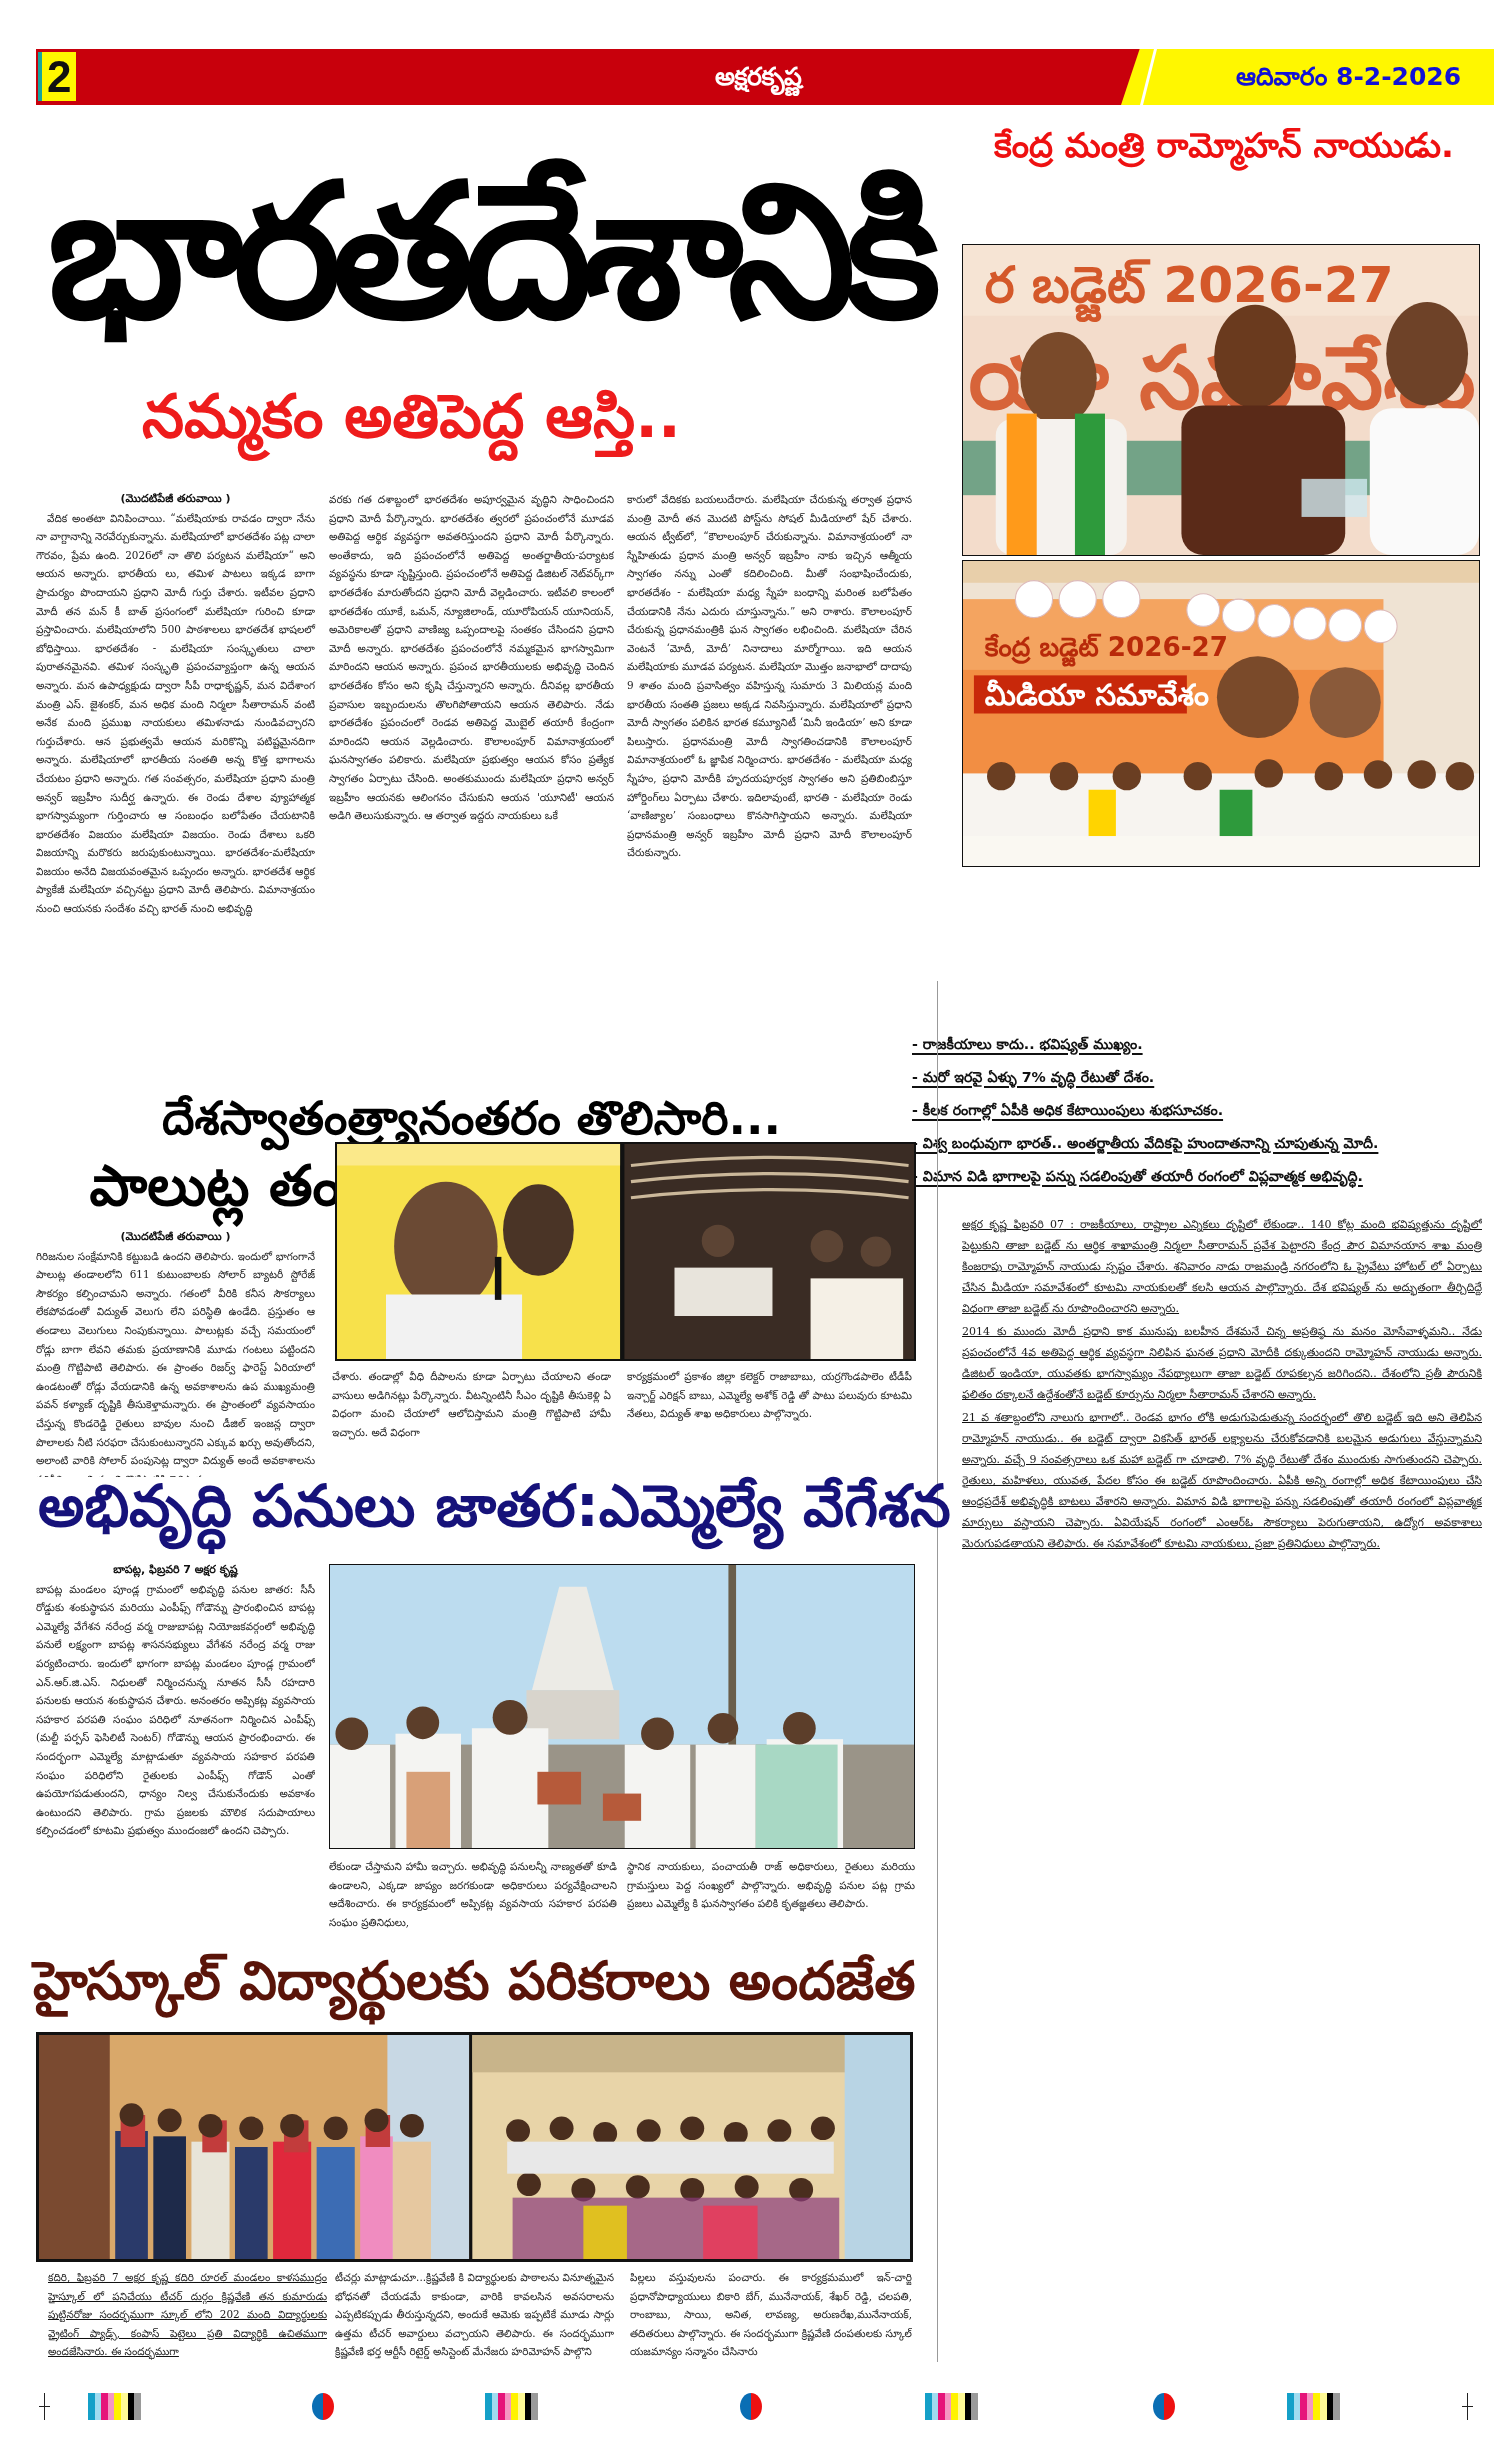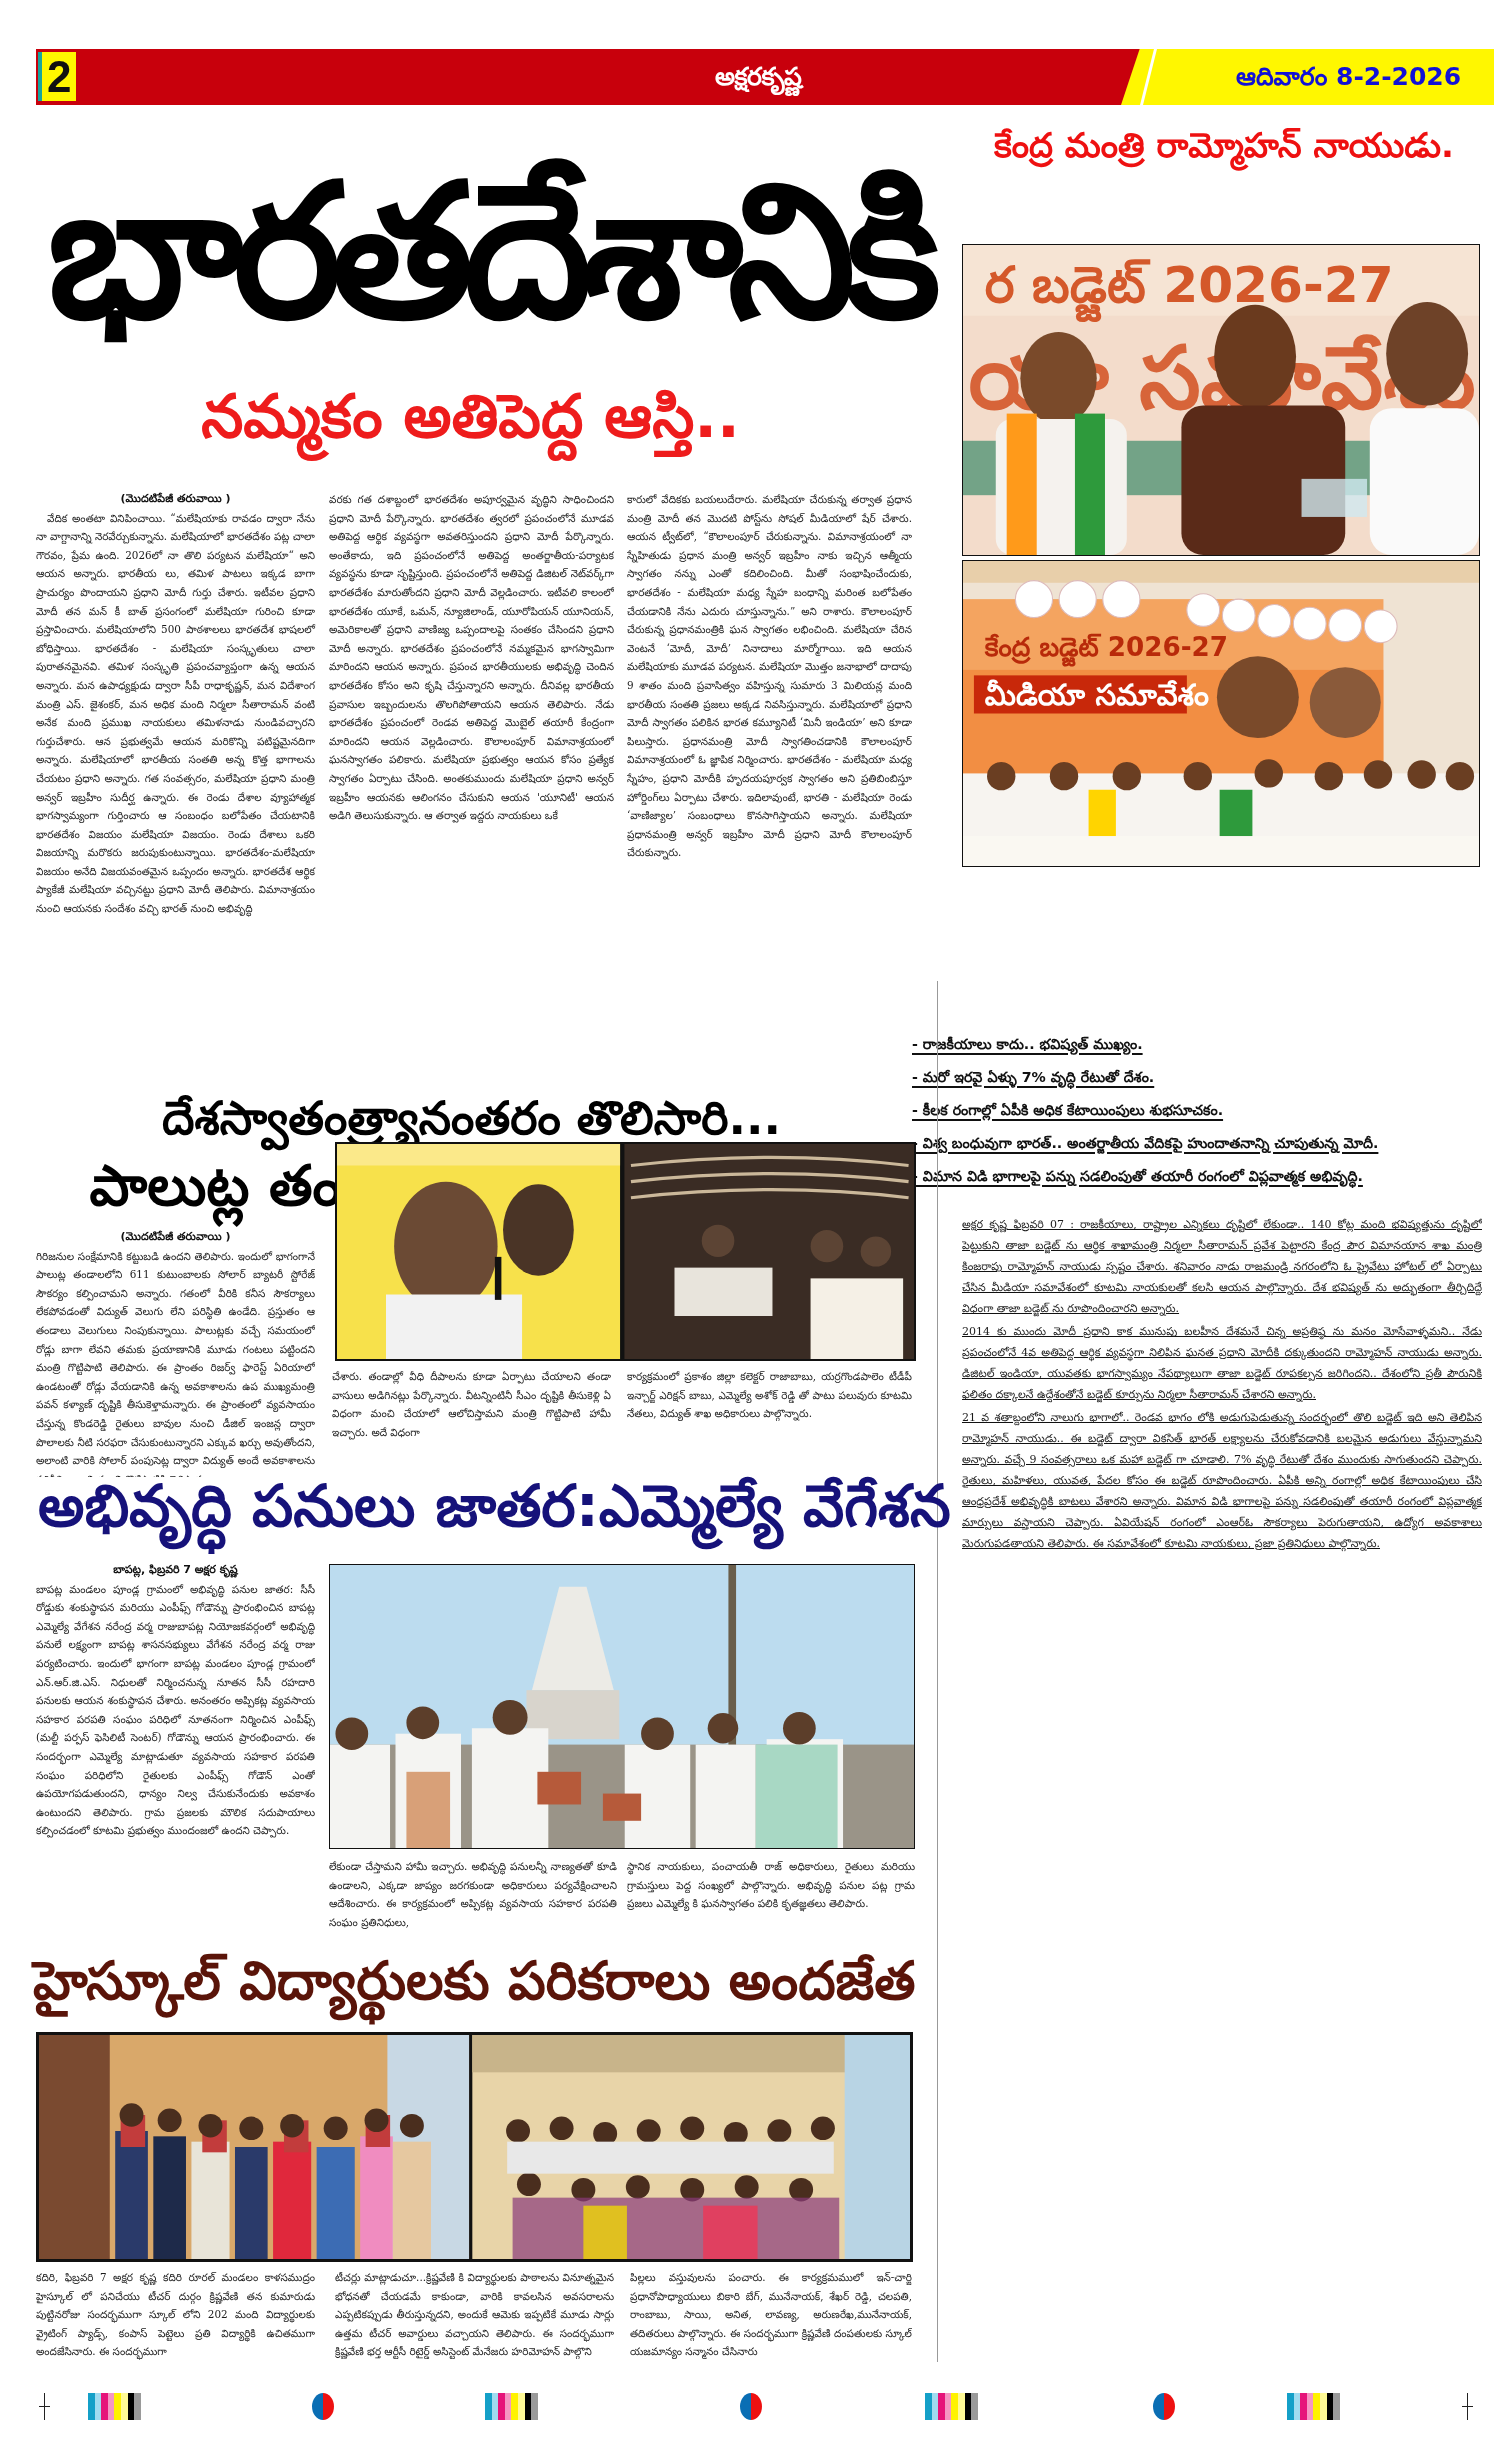--- a/index.html
+++ b/index.html
@@ -16,21 +16,21 @@
   .issue-date { position: absolute; left: 1200px; top: 10px; color: #1212d6; font: bold 25px/36px "DejaVu Sans", sans-serif; }
 
   
   .col-text { font-family: "DejaVu Serif", serif; font-size: 10.4px; line-height: 18.6px; text-align: justify; color: #1a1a1a; }
   .continued { text-align: center; font: bold 11px/18.6px "DejaVu Sans", sans-serif; }
   .photo { position: absolute; overflow: hidden; border: 1.6px solid #111; }
   .photo .ph { width: 100%; height: 100%; }
 
   
   .mega { position: absolute; left: 39px; top: 148px; width: 855px; height: 208px; font: bold 186px/208px "DejaVu Sans", sans-serif; color: #000; text-align: center; letter-spacing: -10px; transform: scaleX(0.98); white-space: nowrap; }
-  .sub-red { position: absolute; left: 142px; top: 378px; width: 657px; font: bold 60px/77px "DejaVu Sans", sans-serif; color: #ee1c1c; text-align: center; white-space: nowrap; }
+  .sub-red { position: absolute; left: 142px; top: 378px; width: 657px; font: bold 60px/77px "DejaVu Sans", sans-serif; color: #ee1c1c; white-space: nowrap; }
 
   .right-head { position: absolute; left: 953px; top: 115px; width: 542px; text-align: center; color: #ee1111; font: bold 34px/60px "DejaVu Sans", sans-serif; white-space: nowrap; }
 
   .section-head { position: absolute; text-align: center; white-space: nowrap; }
   .bullets { position: absolute; left: 912px; top: 986px; width: 515px; margin-top: 44px; }
   .bullet { font: bold 14.2px/28.5px "DejaVu Sans", sans-serif; text-decoration: underline; text-decoration-thickness: 2.2px; text-underline-offset: 4.4px; margin-bottom: 4.4px; white-space: nowrap; }
 
   .colorbar { position: absolute; top: 2393px; height: 27px; display: flex; }
   .colorbar span { width: 6.6px; height: 100%; display: block; }
   .reg-circle { position: absolute; top: 2393px; width: 22px; height: 27px; border-radius: 50%; overflow: hidden; display: flex; }
@@ -277,21 +277,21 @@
     </g>
     <g>
       <rect x="860" y="200" width="600" height="60" fill="#e8e8e8"></rect>
       <rect x="870" y="305" width="600" height="115" fill="#8a3a7a" opacity="0.7"></rect>
       <rect x="1000" y="320" width="80" height="100" fill="#e0c020"></rect>
       <rect x="1220" y="320" width="100" height="100" fill="#e04060"></rect>
     </g>
   </svg>
 </div>
 
-<div style="position:absolute;left:36px;top:2268px;width:279px;height:115px;overflow:hidden;">
+<div style="position:absolute;left:48px;top:2268px;width:279px;height:115px;overflow:hidden;text-decoration:underline;">
   <div class="col-text">కదిరి, ఫిబ్రవరి 7 అక్షర కృష్ణ  కదిరి రూరల్ మండలం కాళసముద్రం హైస్కూల్ లో పనిచేయు టీచర్ దుర్గం క్రిష్ణవేణి తన కుమారుడు పుట్టినరోజు సందర్భముగా స్కూల్ లోని 202 మంది విద్యార్థులకు వ్రైటింగ్ ప్యాడ్స్, కంపాస్ పెట్టెలు ప్రతి విద్యార్థికి ఉచితముగా అందజేసినారు. ఈ సందర్భముగా</div>
 </div>
 <div style="position:absolute;left:335px;top:2268px;width:279px;height:115px;overflow:hidden;">
   <div class="col-text">టీచర్లు మాట్లాడుచూ...క్రిష్ణవేణి కి విద్యార్థులకు పాఠాలను వినూత్నమైన భోధనతో చేయడమే కాకుండా, వారికి కావలసిన అవసరాలను ఎప్పటికప్పుడు తీరుస్తున్నదని, అందుకే ఆమెకు ఇప్పటికే మూడు సార్లు ఉత్తమ టీచర్ అవార్డులు వచ్చాయని తెలిపారు. ఈ సందర్భముగా క్రిష్ణవేణి భర్త ఆర్టీసీ రిటైర్డ్ అసిస్టెంట్ మేనేజరు హరిమోహన్ పాల్గొని</div>
 </div>
 <div style="position:absolute;left:630px;top:2268px;width:282px;height:115px;overflow:hidden;">
   <div class="col-text">పిల్లలు వస్తువులను పంచారు. ఈ కార్యక్రమములో ఇన్-చార్జి ప్రధానోపాధ్యాయులు బికారి బేగ్, మునేనాయక్, శేఖర్ రెడ్డి, చలపతి, రాంబాబు, సాయి, అనిత, లావణ్య, అరుణరేఖ,మునేనాయక్, తదితరులు పాల్గొన్నారు. ఈ సందర్భముగా క్రిష్ణవేణి దంపతులకు స్కూల్ యజమాన్యం సన్మానం చేసినారు</div>
 </div>
 
 <div class="crosshair" style="left:39px;"></div>

